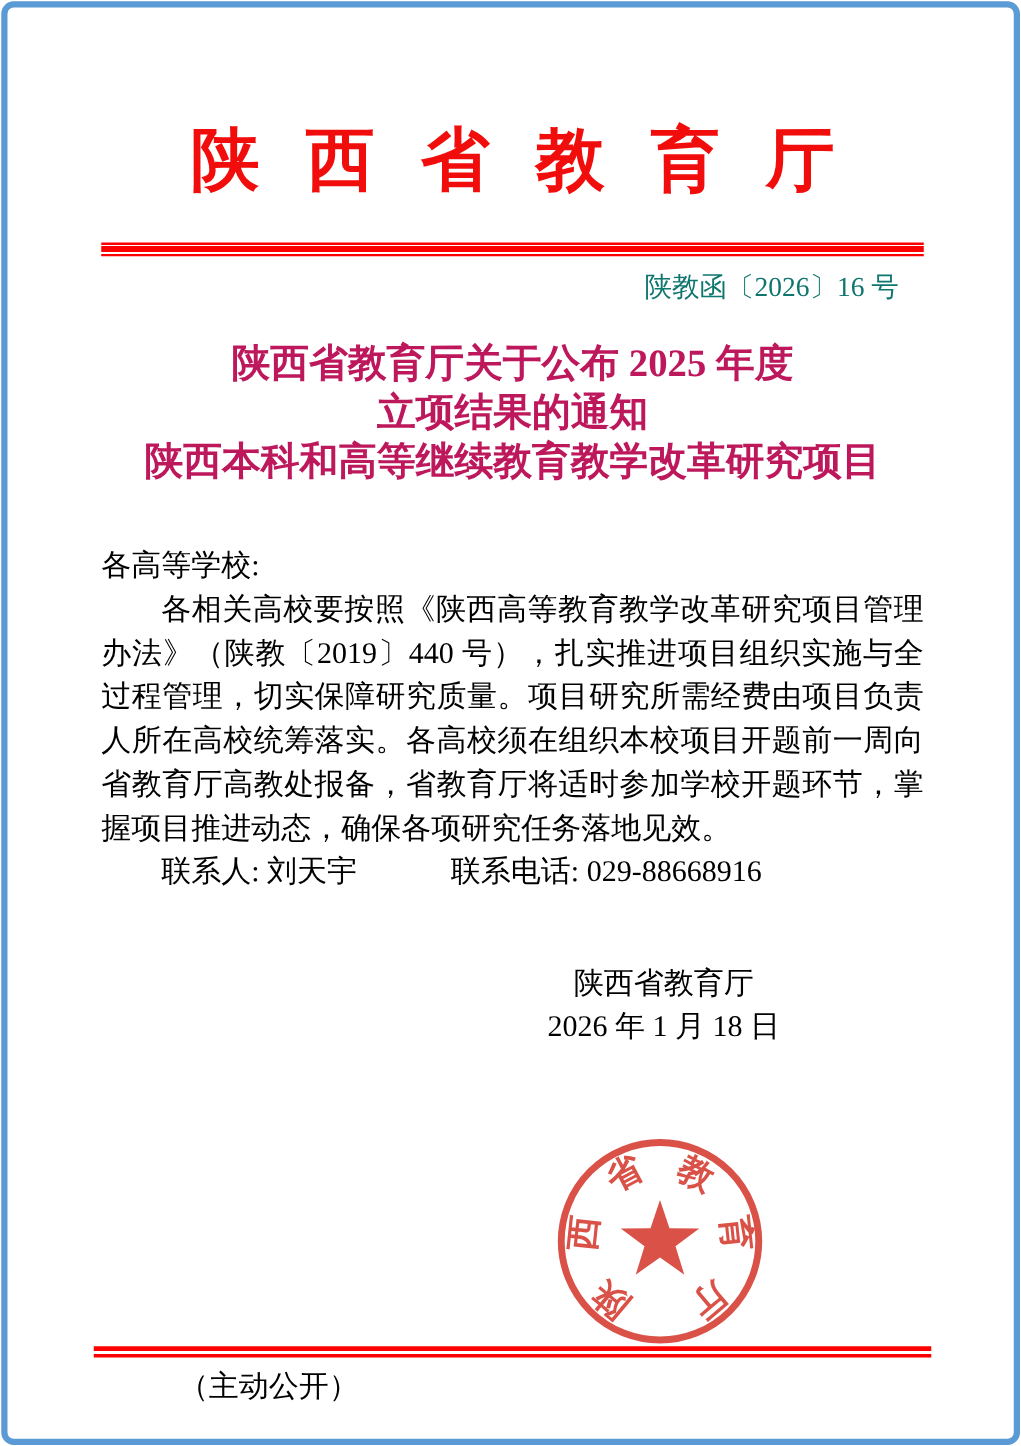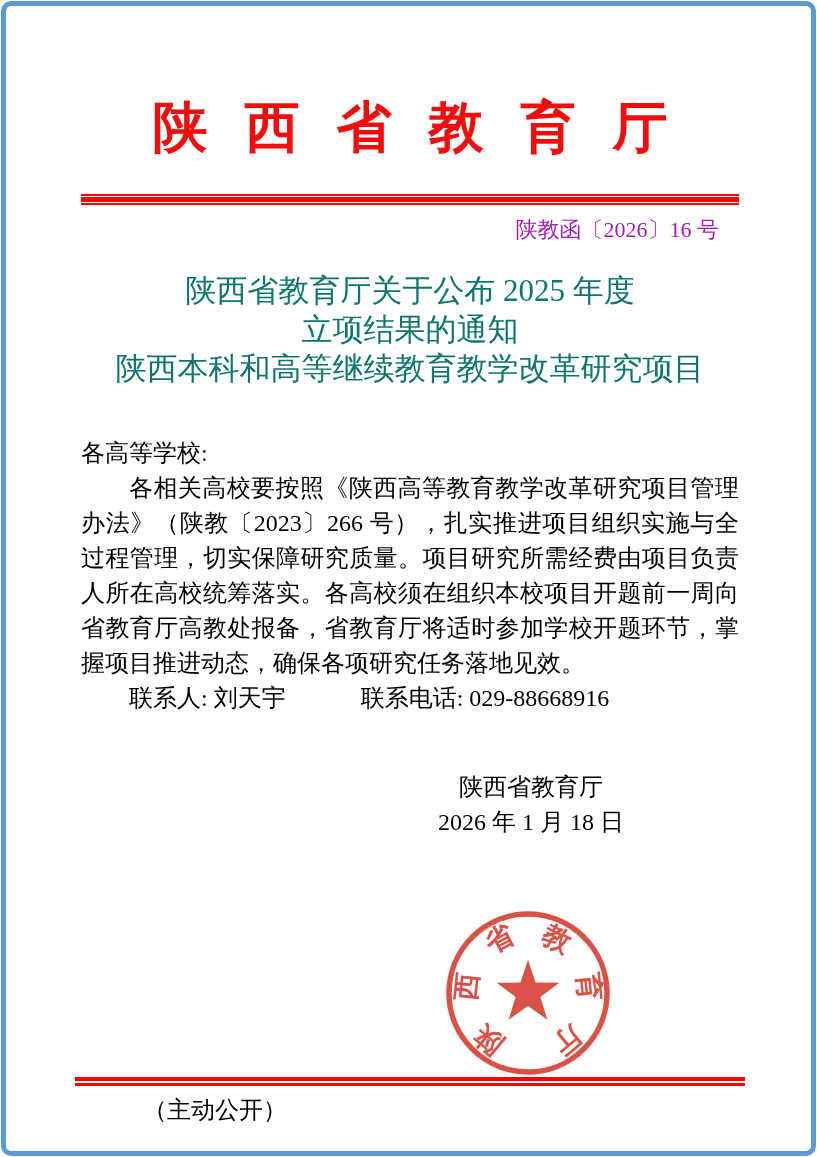--- a/index.html
+++ b/index.html
@@ -43,30 +43,30 @@
       #fe0000 3px, #fe0000 8px,
       #ffffff 8px, #ffffff 9px,
       #fe0000 9px, #fe0000 11px);
   }
   .doc-number {
     margin-top: 10px;
     text-align: right;
     padding-right: 20px;
     font-size: 22px;
     line-height: 30px;
-    color: #a21caf;
+    color: #0f766e;
   }
   
   .doc-title {
     margin-top: 26px;
     text-align: center;
-    font-weight: normal;
+    font-weight: bold;
     font-size: 31px;
     line-height: 39px;
-    color: #0f766e;
+    color: #be185d;
   }
   
   .doc-body {
     margin-top: 17px;
     font-size: 24px;
     line-height: 35px;
     text-align: justify;
     color: #000;
   }
   .doc-body .salutation { text-indent: 0; margin-top: 48px; }
@@ -132,21 +132,21 @@
   <div class="doc-number">陕教函〔2026〕16 号</div>
 
   <div class="doc-title">
     <div>陕西省教育厅关于公布 2025 年度</div>
     <div>立项结果的通知</div>
     <div>陕西本科和高等继续教育教学改革研究项目</div>
   </div>
 
   <div class="doc-body">
     <div class="salutation">各高等学校:</div>
-    <div class="para">各相关高校要按照《陕西高等教育教学改革研究项目管理办法》（陕教〔2023〕266 号），扎实推进项目组织实施与全过程管理，切实保障研究质量。项目研究所需经费由项目负责人所在高校统筹落实。各高校须在组织本校项目开题前一周向省教育厅高教处报备，省教育厅将适时参加学校开题环节，掌握项目推进动态，确保各项研究任务落地见效。</div>
+    <div class="para">各相关高校要按照《陕西高等教育教学改革研究项目管理办法》（陕教〔2019〕440 号），扎实推进项目组织实施与全过程管理，切实保障研究质量。项目研究所需经费由项目负责人所在高校统筹落实。各高校须在组织本校项目开题前一周向省教育厅高教处报备，省教育厅将适时参加学校开题环节，掌握项目推进动态，确保各项研究任务落地见效。</div>
     <div class="contact-line">
       <span>联系人: 刘天宇</span><span class="gap"></span><span>联系电话: 029-88668916</span>
     </div>
   </div>
 
   <div class="signature-block">
     <div>陕西省教育厅</div>
     <div>2026 年 1 月 18 日</div>
   </div>
 

